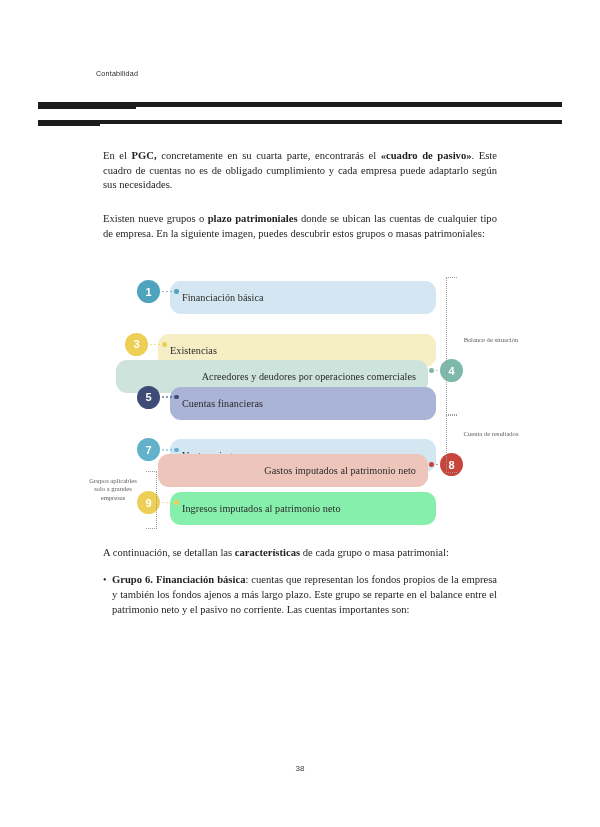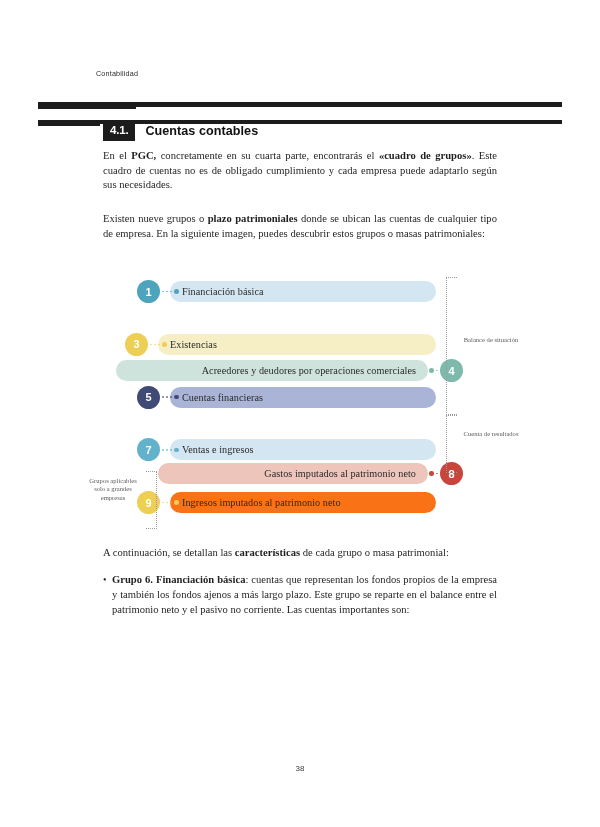--- a/index.html
+++ b/index.html
@@ -150,21 +150,21 @@
 
   .row {
     position: absolute;
     height: 21px;
     left: 0;
     width: 424px;
   }
   .bar {
     position: absolute;
     top: 0;
-    height: 21px;
+    height: 33px;
     border-radius: 11px;
     display: flex;
     align-items: center;
     box-sizing: border-box;
   }
   .bar-label {
     font-size: 10.2px;
     color: #2a2a2a;
     white-space: nowrap;
     letter-spacing: 0.05px;
@@ -250,27 +250,23 @@
 </style>
 </head>
 <body>
 
 <div class="page">
 
   <div class="running-head">Contabilidad</div>
   <div class="rule-top"></div>
   <div class="rule-heading"></div>
 
-  <div class="section-heading">
-    <span class="section-num">4.1.</span>
-    <span class="section-title">Cuentas contables</span>
-  </div>
 
   <div class="body-col para-1">
-    <p class="para"><span>En el </span><b>PGC,</b><span> concretamente en su cuarta parte, encontrarás el </span><b>«cuadro de grupos»</b><span>. Este cuadro de cuentas no es de obligado cumplimiento y cada empresa puede adaptarlo según sus necesidades.</span></p>
+    <p class="para"><span>En el </span><b>PGC,</b><span> concretamente en su cuarta parte, encontrarás el </span><b>«cuadro de pasivo»</b><span>. Este cuadro de cuentas no es de obligado cumplimiento y cada empresa puede adaptarlo según sus necesidades.</span></p>
   </div>
 
   <div class="body-col para-2">
     <p class="para"><span>Existen nueve grupos o </span><b>plazo patrimoniales</b><span> donde se ubican las cuentas de cualquier tipo de empresa. En la siguiente imagen, puedes descubrir estos grupos o masas patrimoniales:</span></p>
   </div>
 
   <div class="diagram">
       <div class="row left" style="top: 0px;">
         <div class="bar" style="left: 82px; width: 266px; background: rgb(212, 230, 241);">
           <span class="bar-label">Financiación básica</span>
@@ -323,33 +319,33 @@
           <span class="bar-label">Ventas e ingresos</span>
         </div>
         <div class="connector" style="left: 74px;">
           <span class="seg" style="background: rgb(99, 178, 203);"></span>
           <span class="seg" style="background: rgb(99, 178, 203);"></span>
           <span class="seg" style="background: rgb(99, 178, 203);"></span>
           <span class="dot" style="background: rgb(99, 178, 203);"></span>
         </div>
         <div class="badge" style="background: rgb(99, 178, 203); left: 49px;">7</div>
       </div>
-      <div class="row right" style="top: 182px;">
+      <div class="row right" style="top: 173px;">
         <div class="bar" style="left: 70px; width: 270px; background: rgb(237, 197, 187);">
           <span class="bar-label">Gastos imputados al patrimonio neto</span>
         </div>
         <div class="connector" style="left: 341px;">
           <span class="dot" style="background: rgb(200, 69, 59);"></span>
           <span class="seg" style="background: rgb(200, 69, 59);"></span>
           <span class="seg" style="background: rgb(200, 69, 59);"></span>
         </div>
         <div class="badge" style="background: rgb(200, 69, 59); left: 352px;">8</div>
       </div>
       <div class="row left" style="top: 211.2px;">
-        <div class="bar" style="left: 82px; width: 266px; background: #f97316;">
+        <div class="bar" style="left: 82px; width: 266px; background: #86efac;">
           <span class="bar-label">Ingresos imputados al patrimonio neto</span>
         </div>
         <div class="connector" style="left: 74px;">
           <span class="seg" style="background: rgb(237, 207, 85);"></span>
           <span class="seg" style="background: rgb(237, 207, 85);"></span>
           <span class="seg" style="background: rgb(237, 207, 85);"></span>
           <span class="dot" style="background: rgb(237, 207, 85);"></span>
         </div>
         <div class="badge" style="background: rgb(237, 207, 85); left: 49px;">9</div>
       </div>

